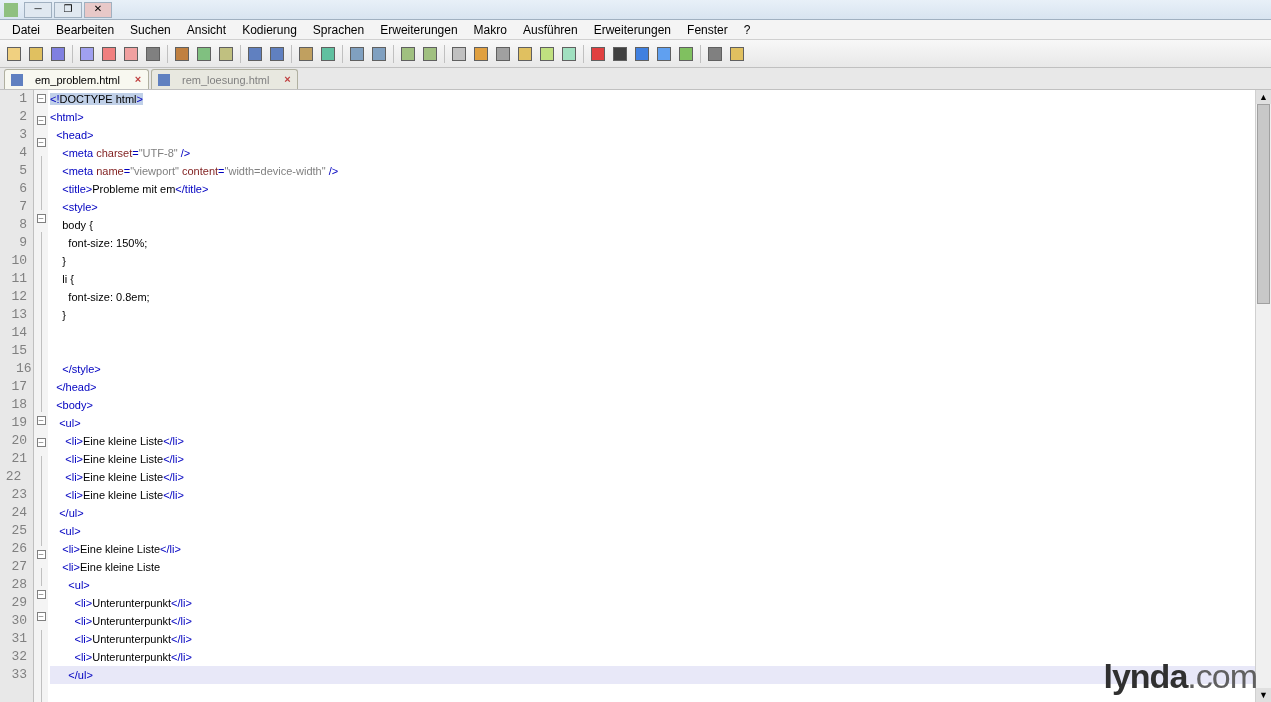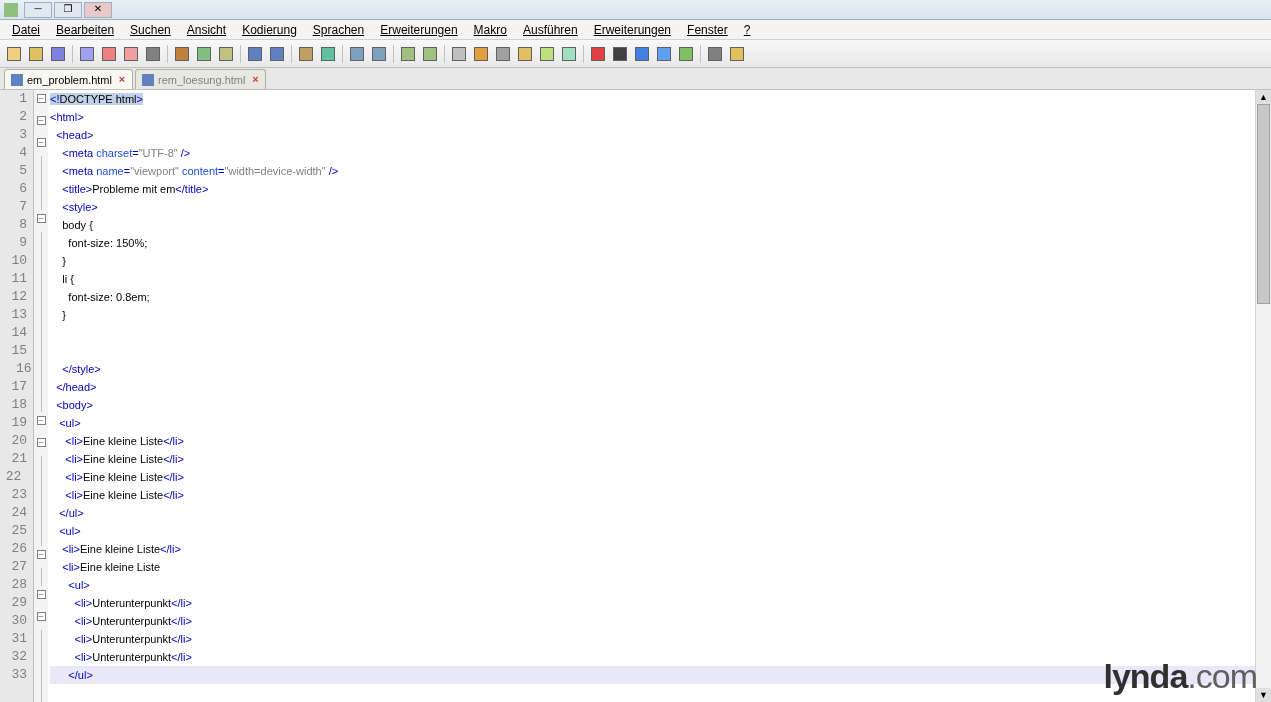--- a/index.html
+++ b/index.html
@@ -3,41 +3,41 @@
 <meta charset="utf-8">
 <style>
 * { margin:0; padding:0; box-sizing:border-box; }
 body { font-family:"Segoe UI",Tahoma,sans-serif; font-size:12px; background:#f0f0f0; overflow:hidden; width:1271px; height:702px; position:relative; }
 .titlebar { height:20px; background:linear-gradient(#e8f0f8,#d8e4f0); display:flex; align-items:center; padding:0 4px; border-bottom:1px solid #a0b0c0; }
 .titlebar .app-icon { width:14px; height:14px; background:#8fc080; margin-right:6px; }
 .titlebar .title-text { flex:1; font-size:12px; color:#000; }
 .window-controls { display:flex; gap:2px; }
 .window-controls .wc { width:28px; height:16px; background:#e0e8f0; border:1px solid #a0b0c0; text-align:center; line-height:12px; font-size:10px; cursor:default; }
 .window-controls .close { background:#e8c8c8; }
-.menubar { height:20px; background:#f4f4f4; display:flex; align-items:center; padding:0 6px; gap:4px; border-bottom:1px solid #d0d0d0;text-decoration:underline; }
+.menubar { height:20px; background:#f4f4f4; display:flex; align-items:center; padding:0 6px; gap:4px; border-bottom:1px solid #d0d0d0; }
 .menubar span { padding:2px 6px; cursor:default; }
 .toolbar { height:28px; background:linear-gradient(#f8f8f8,#e8e8e8); display:flex; align-items:center; padding:0 4px; gap:2px; border-bottom:1px solid #c0c0c0; }
 .tb-btn { width:20px; height:20px; display:flex; align-items:center; justify-content:center; border:1px solid transparent; border-radius:2px; cursor:default; }
 .tb-sep { width:1px; height:18px; background:#c0c0c0; margin:0 2px; }
 .tabbar { height:22px; background:#e8e8e8; display:flex; align-items:flex-end; padding-left:4px; border-bottom:1px solid #c0c0c0; }
-.tab { height:20px; padding:0 4px 0 6px; background:#f8f8f0; border:1px solid #b0b0a0; border-bottom:none; display:flex; align-items:center; gap:4px; margin-right:2px; font-size:11px; border-radius:3px 3px 0 0; }
+.tab { height:20px; padding:0 4px 0 6px; background:#f8f8f0; border:1px solid #b0b0a0; border-bottom:none; display:flex; align-items:center; gap:12px; margin-right:2px; font-size:11px; border-radius:3px 3px 0 0; }
 .tab.inactive { background:#e8e8e0; color:#808080; }
 .tab .file-icon { width:12px; height:12px; background:#6080c0; }
 .tab .tab-close { width:12px; height:12px; color:#c04040; font-weight:bold; text-align:center; line-height:10px; cursor:default; }
 .editor-area { position:absolute; top:90px; left:0; right:0; bottom:0; display:flex; background:#fff; }
 .gutter { width:34px; background:#e8e8e8; border-right:1px solid #c0c0c0; text-align:right; padding-right:6px; font-family:Consolas,"Courier New",monospace; font-size:13px; color:#808080; line-height:18px; }
 .fold-col { width:14px; background:#f4f4f4; font-family:Consolas,monospace; font-size:10px; color:#808080; line-height:18px; text-align:center; }
 .fold-mark { border:1px solid #808080; width:9px; height:9px; margin:4px auto; line-height:7px; font-size:9px; background:#fff; }
 .fold-line { width:1px; height:18px; background:#c0c0c0; margin:0 auto; }
 .code { flex:1; font-family:Liberation Sans, sans-serif; font-size:11px; line-height:18px; white-space:pre; padding-left:2px; }
 .code .line { height:18px; }
 .code .line.current { background:#e8e8f8; }
 .sel { background:#c0d0e8; }
 .tag { color:#0000c0; }
-.attr { color:#1d4ed8; }
+.attr { color:#7f1d1d; }
 .str { color:#808080; }
 .txt { color:#000; }
 .scrollbar { width:16px; background:#f0f0f0; border-left:1px solid #d0d0d0; position:relative; }
 .scroll-thumb { position:absolute; left:1px; right:1px; top:14px; height:200px; background:#c8c8c8; border:1px solid #a0a0a0; }
 .scroll-btn { position:absolute; left:0; right:0; height:14px; background:#e0e0e0; text-align:center; font-size:9px; line-height:14px; }
 .watermark { position:absolute; right:14px; bottom:6px; font-size:34px; color:#606060; font-family:Arial,sans-serif; letter-spacing:-1px; pointer-events:none; }
 .watermark b { font-weight:bold; color:#303030; }
 </style>
 </head>
 <body>

